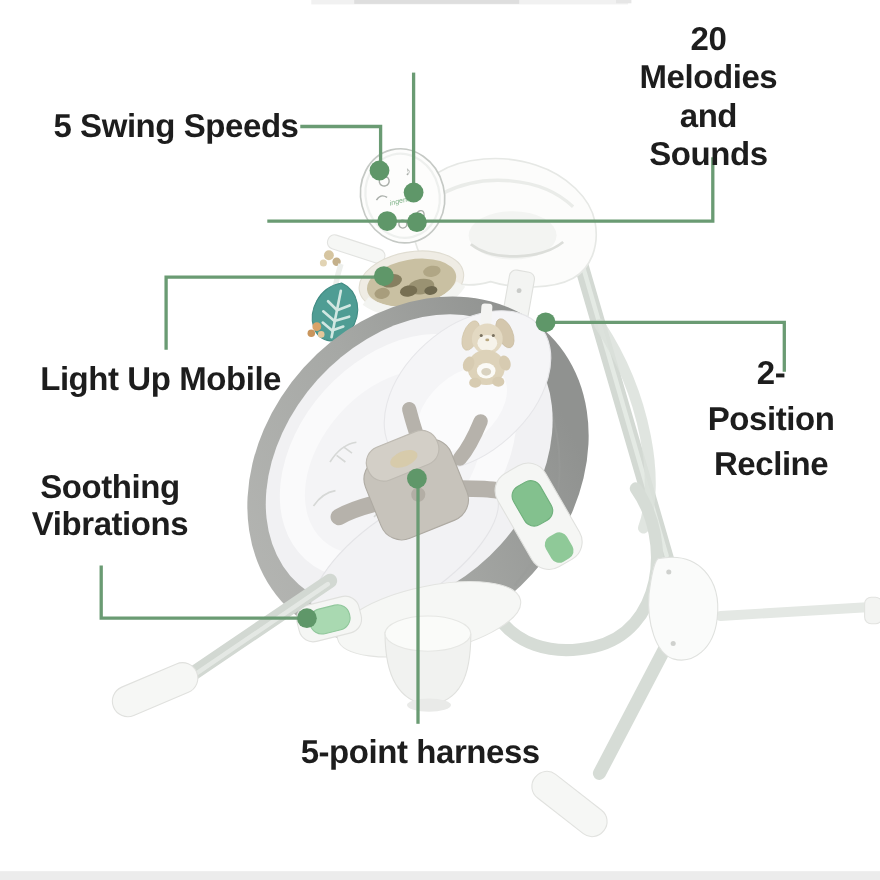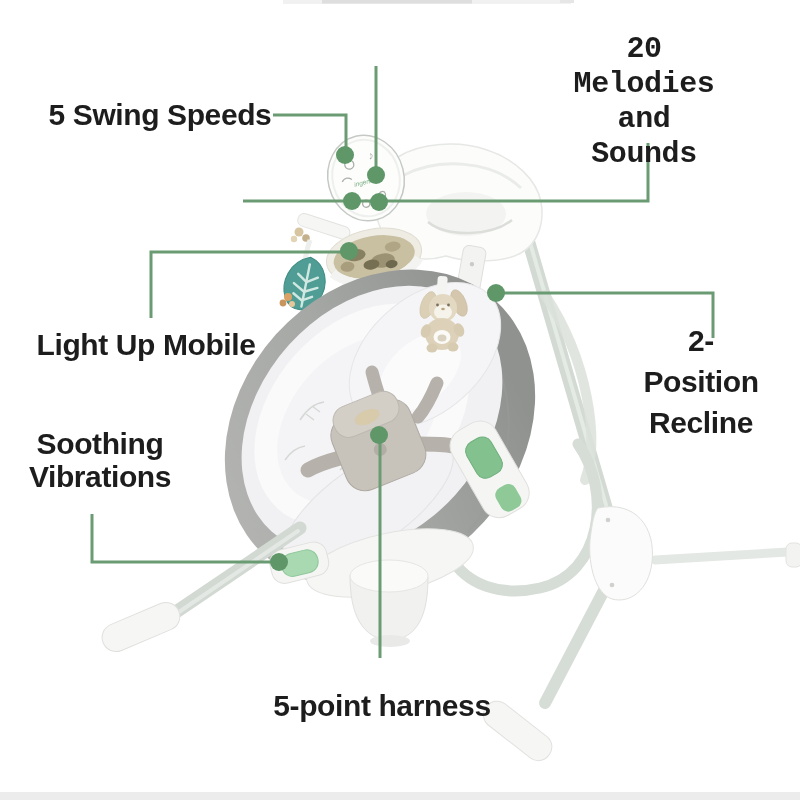--- a/index.html
+++ b/index.html
@@ -18,26 +18,26 @@
   .callout-line{fill:none;stroke:var(--callout-line-green);stroke-width:3;}
   .callout-dot{fill:var(--callout-dot-green);}
   .lbl{
     position:absolute;transform:translate(-50%,-50%);
     font-weight:700;font-size:30px;line-height:1.12;
     letter-spacing:-0.4px;color:var(--label-text-color);
     text-align:center;white-space:pre-line;user-select:none;
   }
   #lbl-volume{left:377px;top:46px;}
   #lbl-swing{left:160px;top:115px;}
-  #lbl-melodies{left:644px;top:102px;line-height:35px;font-family:Liberation Mono, monospace;}
+  #lbl-melodies{left:644px;top:88px;line-height:35px;}
   #lbl-timer{left:126px;top:201px;}
   #lbl-mobile{left:146px;top:345px;text-align:center;}
   #lbl-recline{left:701px;top:381px;line-height:41px;}
   #lbl-vibrations{left:100px;top:460px;line-height:33px;}
-  #lbl-harness{left:382px;top:706px;}
+  #lbl-harness{left:382px;top:684px;}
 </style>
 </head>
 <body>
 
 <div id="stage">
 
   <svg id="product-art" viewBox="0 0 800 800">
     <defs>
       <linearGradient id="seatGrad" x1="0" y1="0" x2="1" y2="0.35">
         <stop offset="0" stop-color="#b6b7b4"></stop>

